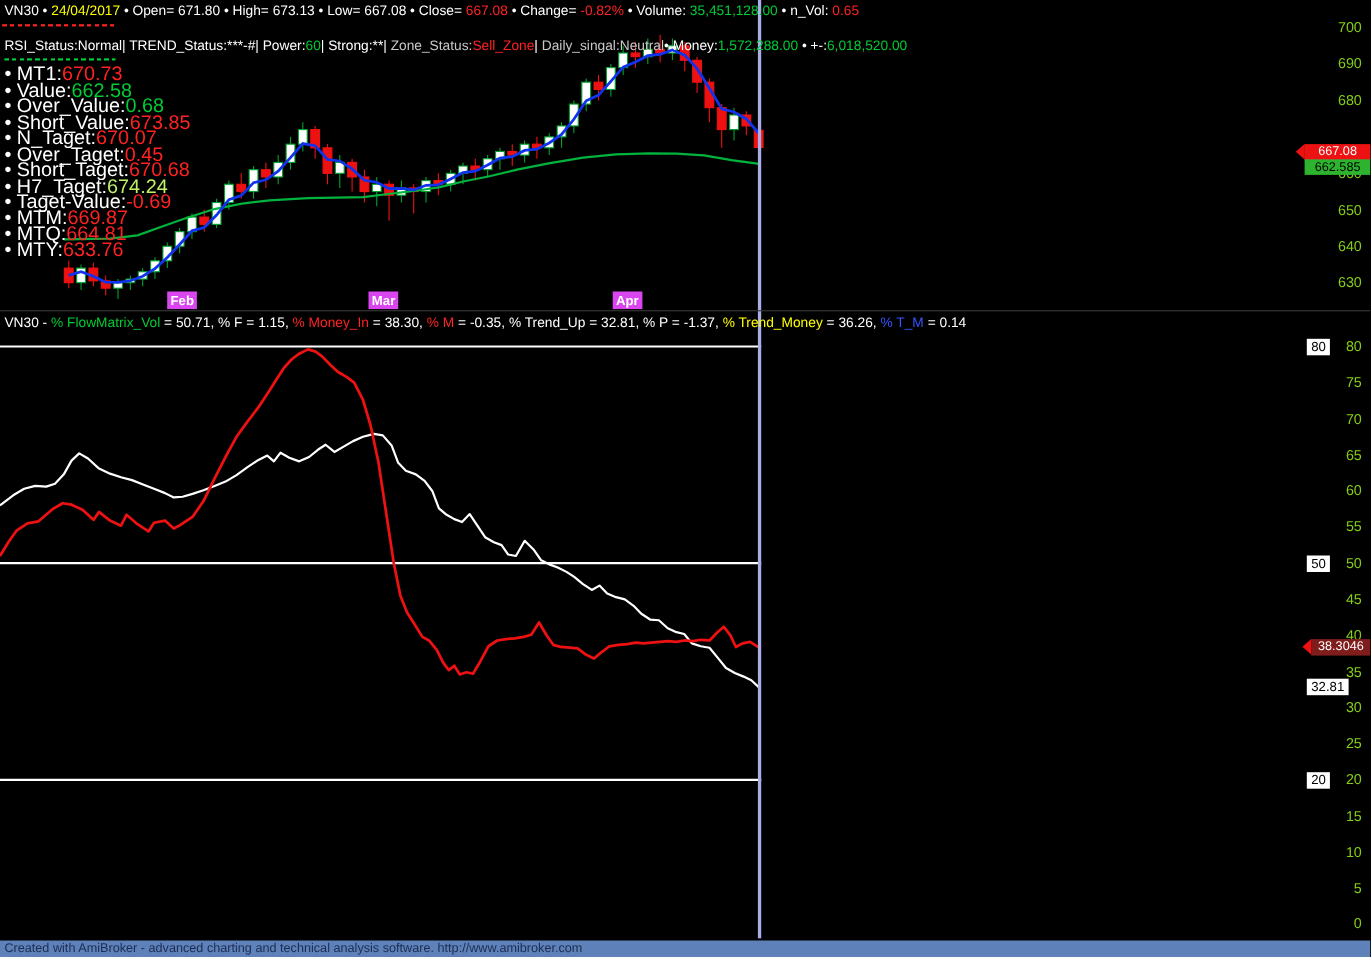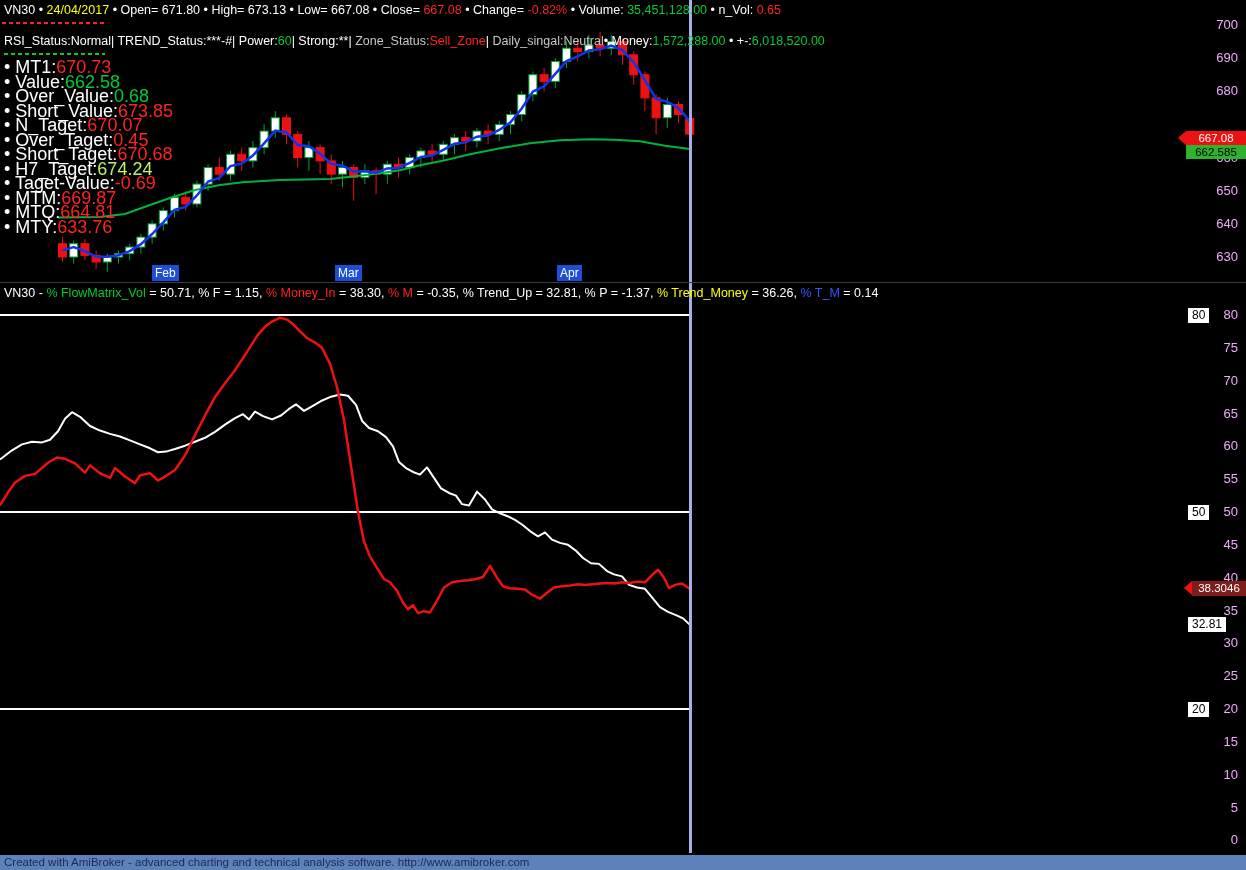--- a/index.html
+++ b/index.html
@@ -9,23 +9,23 @@
   .ovl{position:absolute;white-space:nowrap;font-size:12.5px;z-index:5;}
   .l1{top:3px;left:4px;}
   .l2{top:34px;left:4px;}
   .dash{position:absolute;height:2px;z-index:5;}
   .dash-red{top:22px;left:2px;width:104px;
     background:repeating-linear-gradient(90deg,#ff2222 0 4px,transparent 4px 7px);}
   .dash-green{top:53px;left:4px;width:101px;
     background:repeating-linear-gradient(90deg,#00cc33 0 4px,transparent 4px 7px);}
   .info{position:absolute;top:60px;left:4px;font-size:18px;line-height:14.55px;
         color:#fff;z-index:5;white-space:nowrap;}
-  .month-box{position:absolute;top:265px;height:16px;background:#1d4ed8;color:#fff;
-             font-size:12px;line-height:16px;padding:0 3px;z-index:6;}
-  .ptick,.itick{position:absolute;right:8px;color:#f0abfc;font-size:13px;height:16px;
+  .month-box{position:absolute;top:265px;height:16px;background:#d946ef;color:#fff;
+             font-size:12px;line-height:16px;padding:0 3px;z-index:6;font-weight:bold;}
+  .ptick,.itick{position:absolute;right:8px;color:#84cc16;font-size:13px;height:16px;
                 line-height:16px;z-index:6;}
   .ptag{position:absolute;left:1186px;width:60px;height:14px;font-size:11.5px;
         line-height:14px;text-align:center;z-index:7;}
   .itag{position:absolute;left:1192px;width:54px;height:15px;font-size:11.5px;
         line-height:15px;text-align:center;z-index:7;}
   .tag-arrow{position:absolute;left:-8px;top:0;width:0;height:0;
         border-top:7px solid transparent;border-bottom:7px solid transparent;}
   .ibox{position:absolute;left:1188px;background:#fff;color:#000;font-size:12px;
         height:15px;line-height:15px;padding:0 4px;z-index:7;}
   .sep{position:absolute;top:282px;left:0;width:1246px;height:1px;background:#3a3a3a;z-index:4;}

